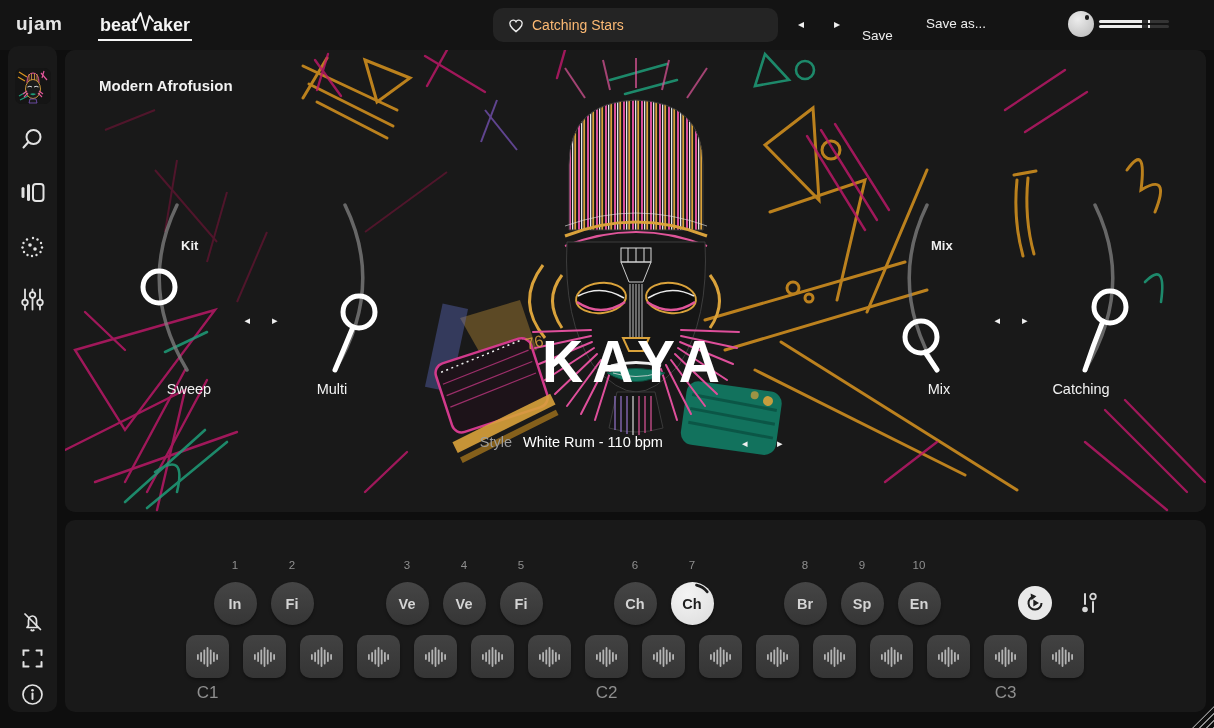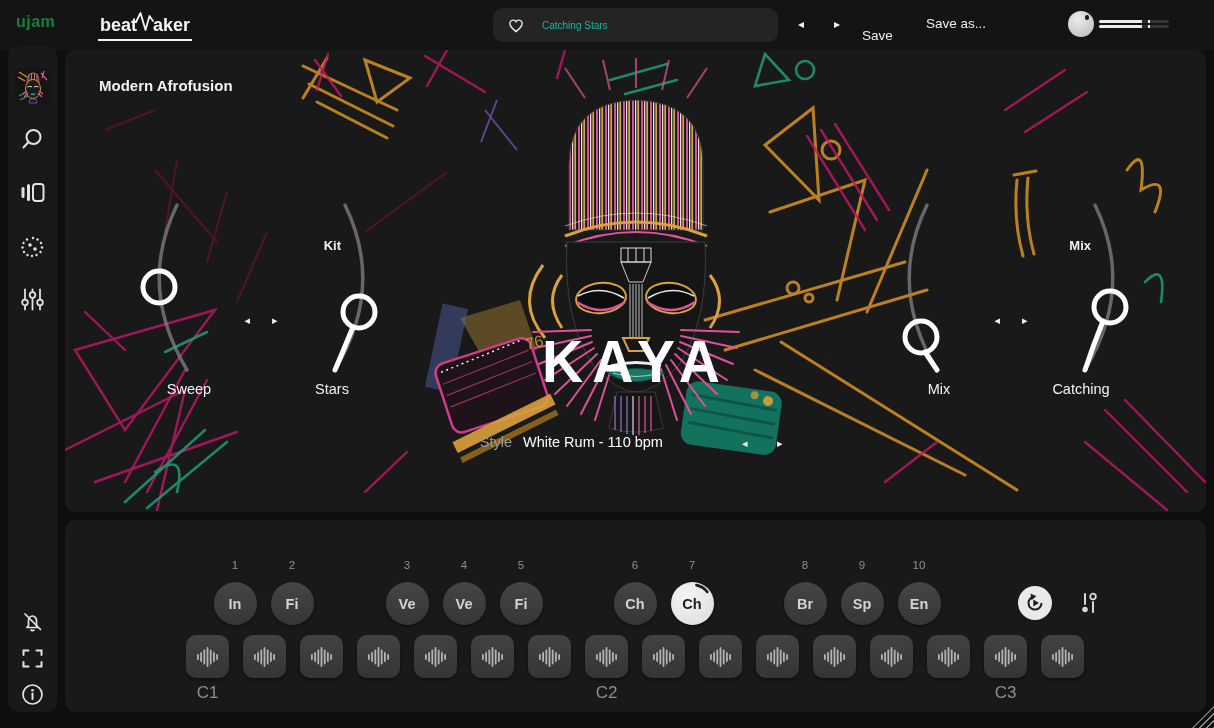--- a/index.html
+++ b/index.html
@@ -1,41 +1,41 @@
 <!DOCTYPE html>
 <html><head>
 <meta charset="utf-8">
 <style>
   html,body{margin:0;padding:0;background:#0c0c0c;}
   .app{position:relative;width:1214px;height:728px;background:#0e0e0e;overflow:hidden;
        font-family:"Liberation Sans","DejaVu Sans",sans-serif;color:#e8e8e8;-webkit-font-smoothing:antialiased;}
   
   .topbar{position:absolute;left:0;top:0;width:1214px;height:50px;background:#141414;}
-  .ujam{position:absolute;left:16px;top:13px;font-size:16px;font-weight:700;letter-spacing:.5px;color:#15803d;}
+  .ujam{position:absolute;left:16px;top:13px;font-size:19px;font-weight:700;letter-spacing:.5px;color:#e5e5e5;}
   .bm{position:absolute;left:98px;top:11px;display:flex;align-items:baseline;font-size:18px;font-weight:600;color:#f5f5f5;border-bottom:2px solid #f5f5f5;padding:0 2px 3px 2px;}
   .bm svg{overflow:visible;margin:0 -1px -7px -1px;}
   .preset-box{position:absolute;left:493px;top:8px;width:285px;height:34px;background:#242424;border-radius:10px;display:flex;align-items:center;cursor:pointer;}
   .preset-box svg{margin-left:13px;}
-  .preset-name{margin-left:16px;font-size:10px;color:#14b8a6;}
+  .preset-name{margin-left:6px;font-size:14px;color:#fdba74;}
   .tb-arrow{position:absolute;top:14px;width:16px;height:20px;text-align:center;font-size:12px;line-height:20px;color:#f0f0f0;cursor:pointer;}
   .tb-save{position:absolute;top:16px;font-size:13.5px;color:#ededed;cursor:pointer;}
   .vol-knob{position:absolute;left:1068px;top:11px;width:26px;height:26px;border-radius:50%;background:radial-gradient(circle at 38% 32%,#ececec,#c7c7c7 70%,#b5b5b5);cursor:pointer;}
   .vol-knob:after{content:"";position:absolute;top:4px;right:5px;width:4.5px;height:4.5px;border-radius:50%;background:#1a1a1a;}
   .meter{position:absolute;left:1099px;top:20px;width:70px;}
   .m-row{height:2.6px;margin-bottom:2.6px;border-radius:2px;
     background:linear-gradient(to right,#ececec 0 43px,#2c2c2c 43px 49px,#ececec 49px 51.5px,#343434 51.5px 100%);}
   
   .sidebar{position:absolute;left:8px;top:46px;width:49px;height:666px;background:#191919;border-radius:10px;}
   .s-ic{position:absolute;left:12px;width:25px;height:25px;cursor:pointer;}
   .avatar{position:absolute;left:7px;top:22px;width:36px;height:36px;border-radius:7px;overflow:hidden;cursor:pointer;background:#151515;}
   
   .stage{position:absolute;left:65px;top:50px;width:1141px;height:462px;background:#191919;border-radius:10px;overflow:hidden;}
   .stage > svg.art{position:absolute;left:0;top:0;}
   .style-name{position:absolute;left:34px;top:27px;font-size:15px;font-weight:700;color:#f2f2f2;}
-  .macro-label{position:absolute;width:160px;text-align:right;font-size:13px;font-weight:700;color:#f0f0f0;}
+  .macro-label{position:absolute;width:160px;text-align:left;font-size:13px;font-weight:700;color:#f0f0f0;}
   .macro-value{position:absolute;width:220px;text-align:center;font-size:21px;font-weight:700;color:#ffffff;}
   .macro-arrows{position:absolute;width:160px;display:flex;justify-content:center;gap:22px;}
   .m-arr{font-size:11px;color:#f0f0f0;cursor:pointer;line-height:14px;}
   .knob-label{position:absolute;width:120px;text-align:center;font-size:14.5px;color:#f2f2f2;}
   .kaya-logo{position:absolute;left:0;right:0;top:278px;text-align:center;font-size:57px;font-weight:800;letter-spacing:9px;color:#ffffff;transform:scaleY(1.04);}
   .style-row-label{position:absolute;left:372px;top:384px;width:75px;text-align:right;font-size:14.5px;color:#9c9c9c;}
   .style-row-value{position:absolute;left:458px;top:384px;font-size:14.5px;color:#ffffff;cursor:default;}
   .knobs{position:absolute;left:0;top:0;pointer-events:none;}
   .knobs g{pointer-events:auto;cursor:pointer;}
   .arc{stroke:#828282;stroke-width:3.5;fill:none;stroke-linecap:round;opacity:.75;}
@@ -349,21 +349,21 @@
       <span class="m-arr">▸</span>
     </div>
 
     <div class="macro-label" style="left:866px;top:188px;">Mix</div>
     <div class="macro-arrows" style="left:866px;top:263px;">
       <span class="m-arr">◂</span>
       <span class="m-arr">▸</span>
     </div>
 
     <div class="knob-label" style="left:64px;top:331px;">Sweep</div>
-    <div class="knob-label" style="left:207px;top:331px;">Stars</div>
+    <div class="knob-label" style="left:207px;top:331px;">Multi</div>
     <div class="knob-label" style="left:814px;top:331px;">Mix</div>
     <div class="knob-label" style="left:956px;top:331px;">Catching</div>
 
     <div class="kaya-logo">KAYA</div>
 
     <div class="style-row-label">Style</div>
     <div class="style-row-value">White Rum - 110 bpm</div>
     <div class="m-arr" style="position:absolute;left:677px;top:386px;">◂</div>
     <div class="m-arr" style="position:absolute;left:712px;top:386px;">▸</div>
   </div>

